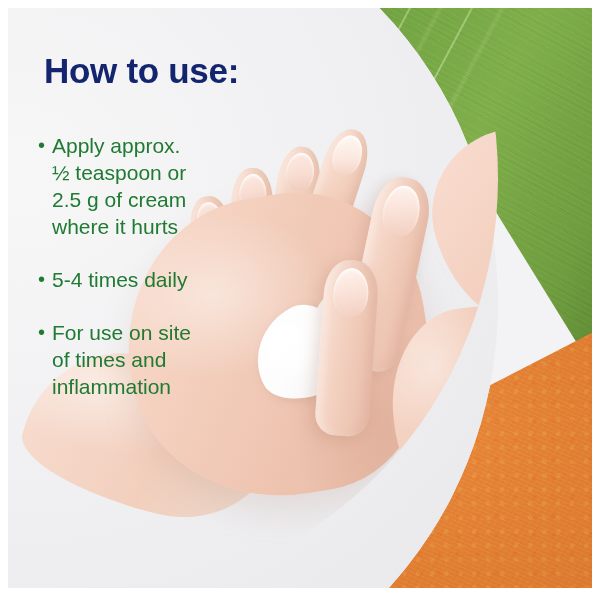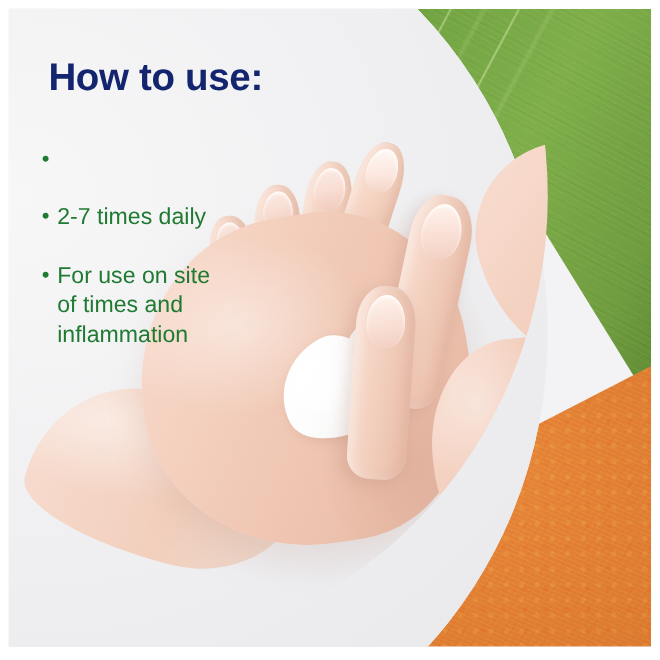--- a/index.html
+++ b/index.html
@@ -375,24 +375,28 @@
       <div class="top-finger" id="tf2">
         <div class="nail tip"></div>
       </div>
     </div>
 
     <div class="heading">How to use:</div>
 
     <div class="bullets">
       <div class="bullet">
         <span class="dot">•</span>
+        <span class="btext">Apply approx.
+½ teaspoon or
+2.5 g of cream
+where it hurts</span>
       </div>
       <div class="bullet">
         <span class="dot">•</span>
-        <span class="btext">2-7 times daily</span>
+        <span class="btext">5-4 times daily</span>
       </div>
       <div class="bullet">
         <span class="dot">•</span>
         <span class="btext">For use on site
 of times and
 inflammation</span>
       </div>
     </div>
 
   </div>

